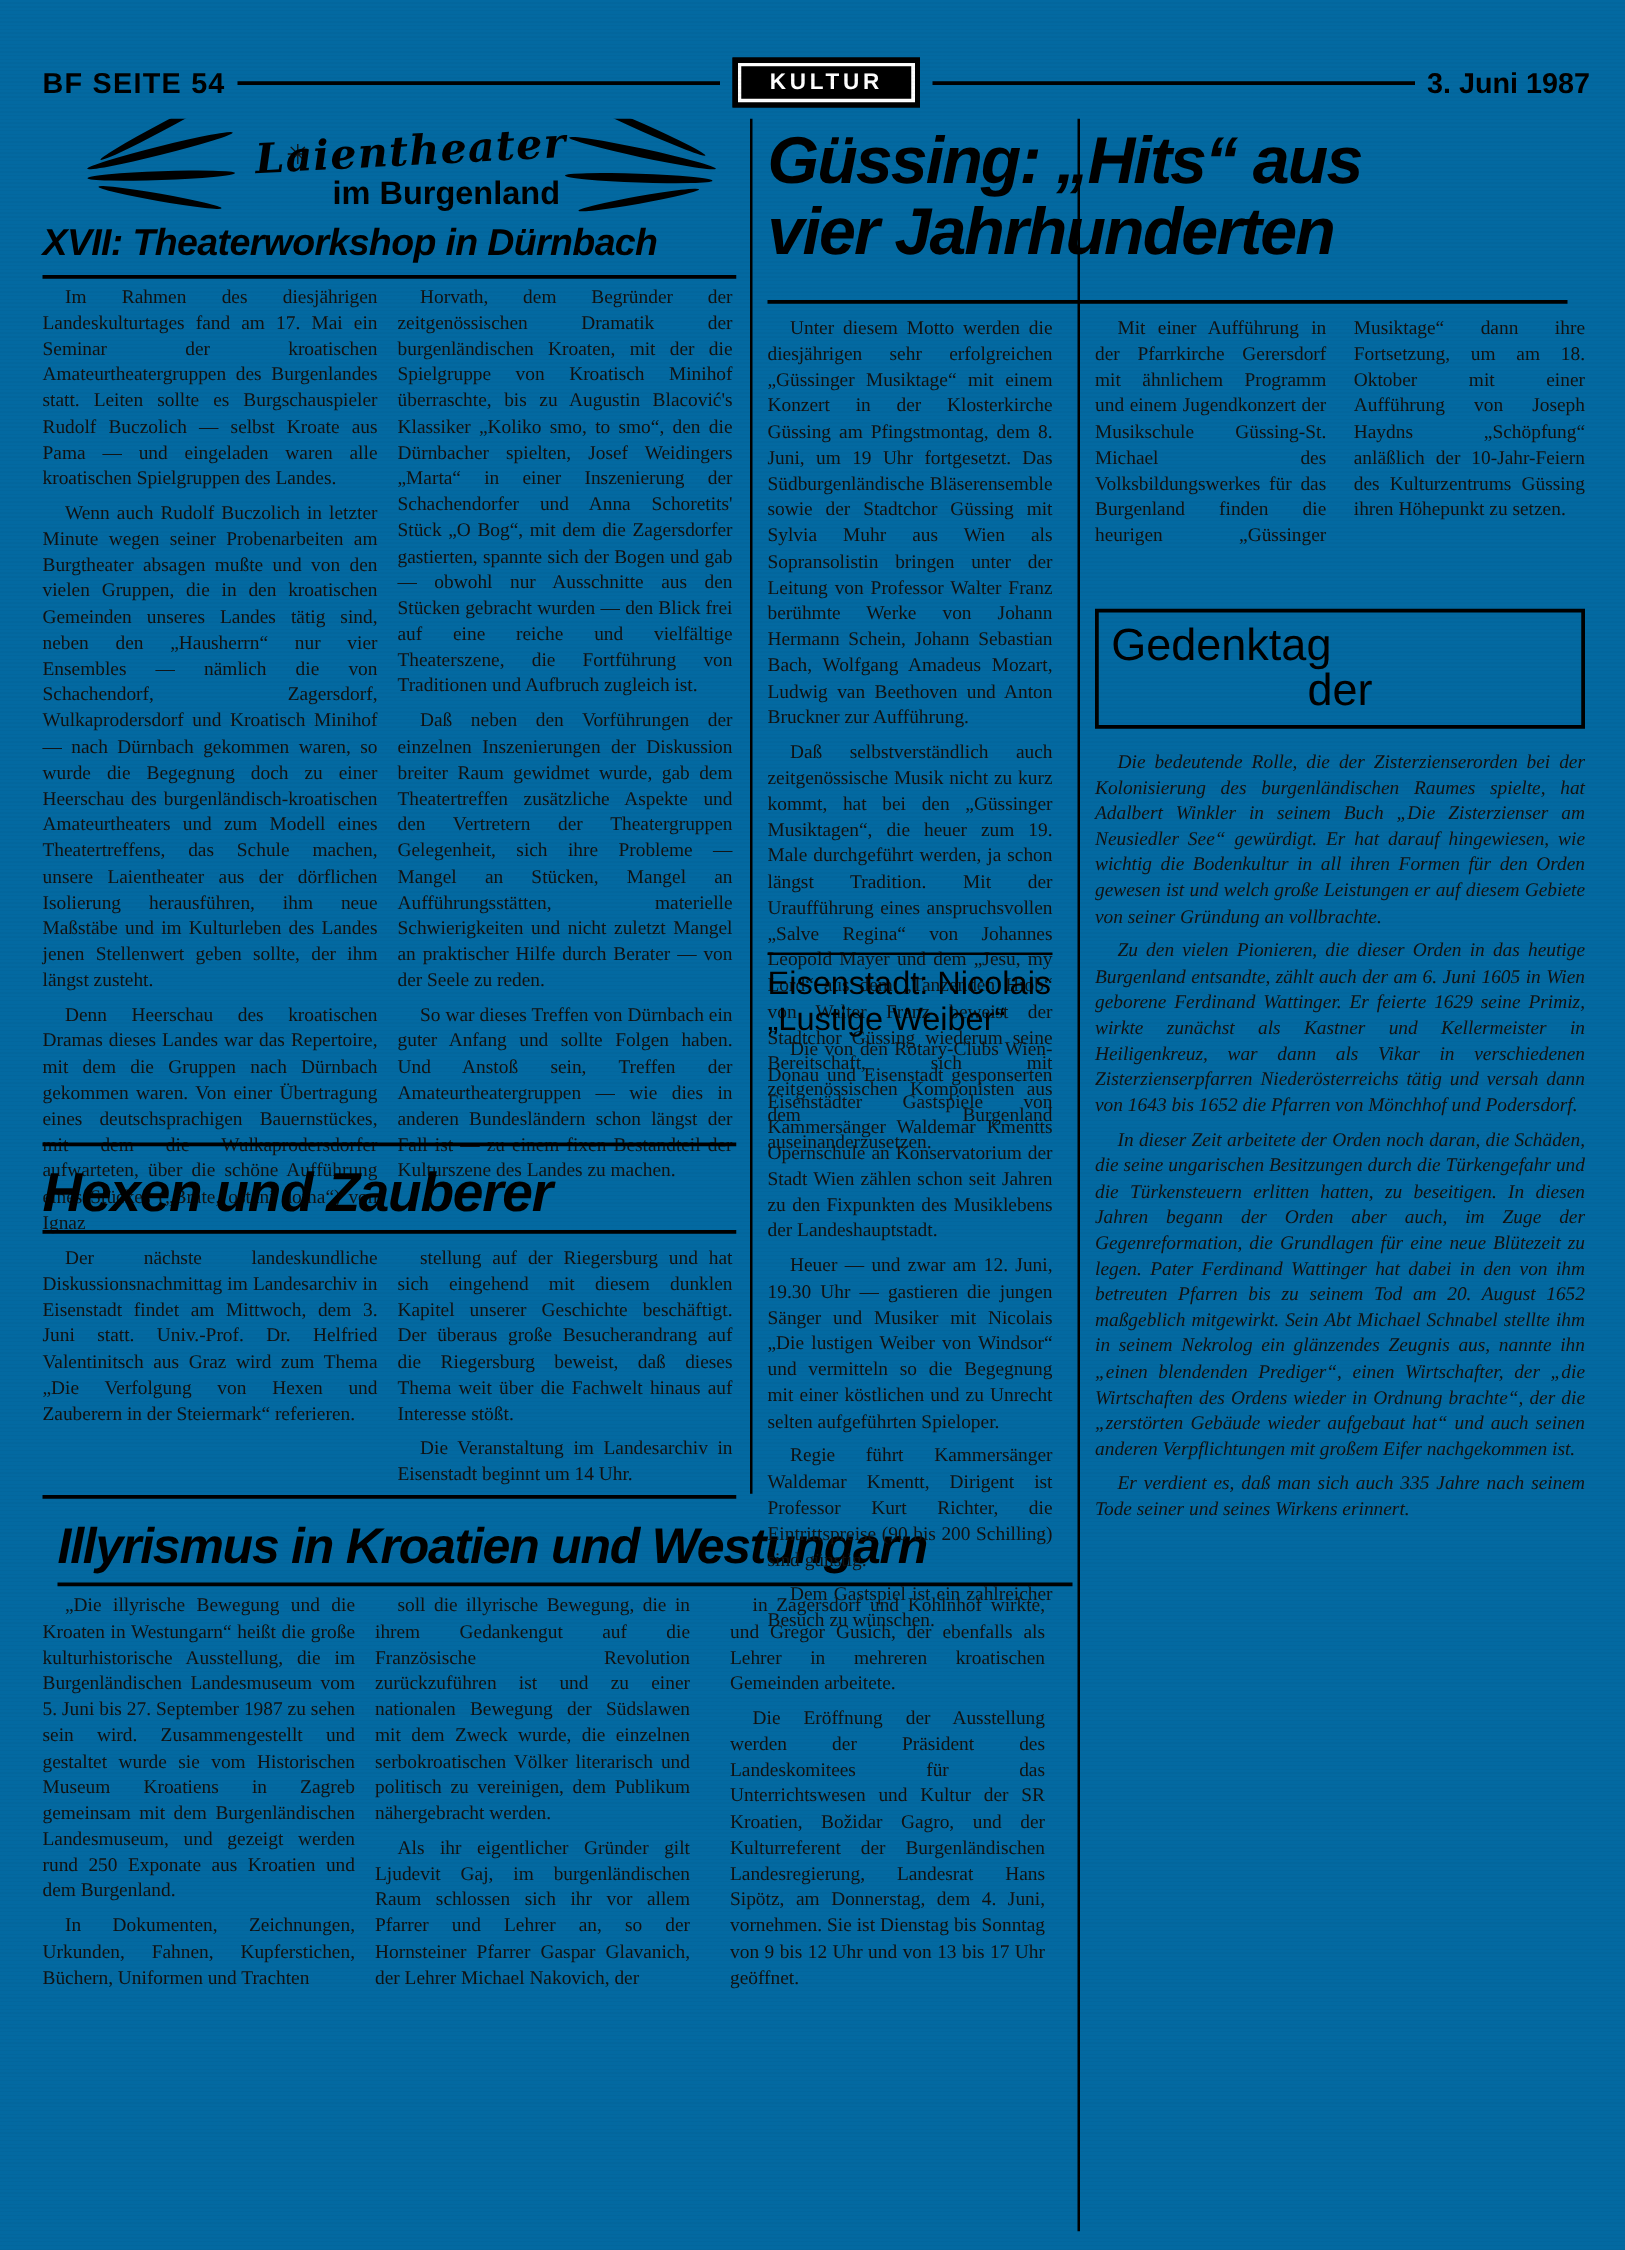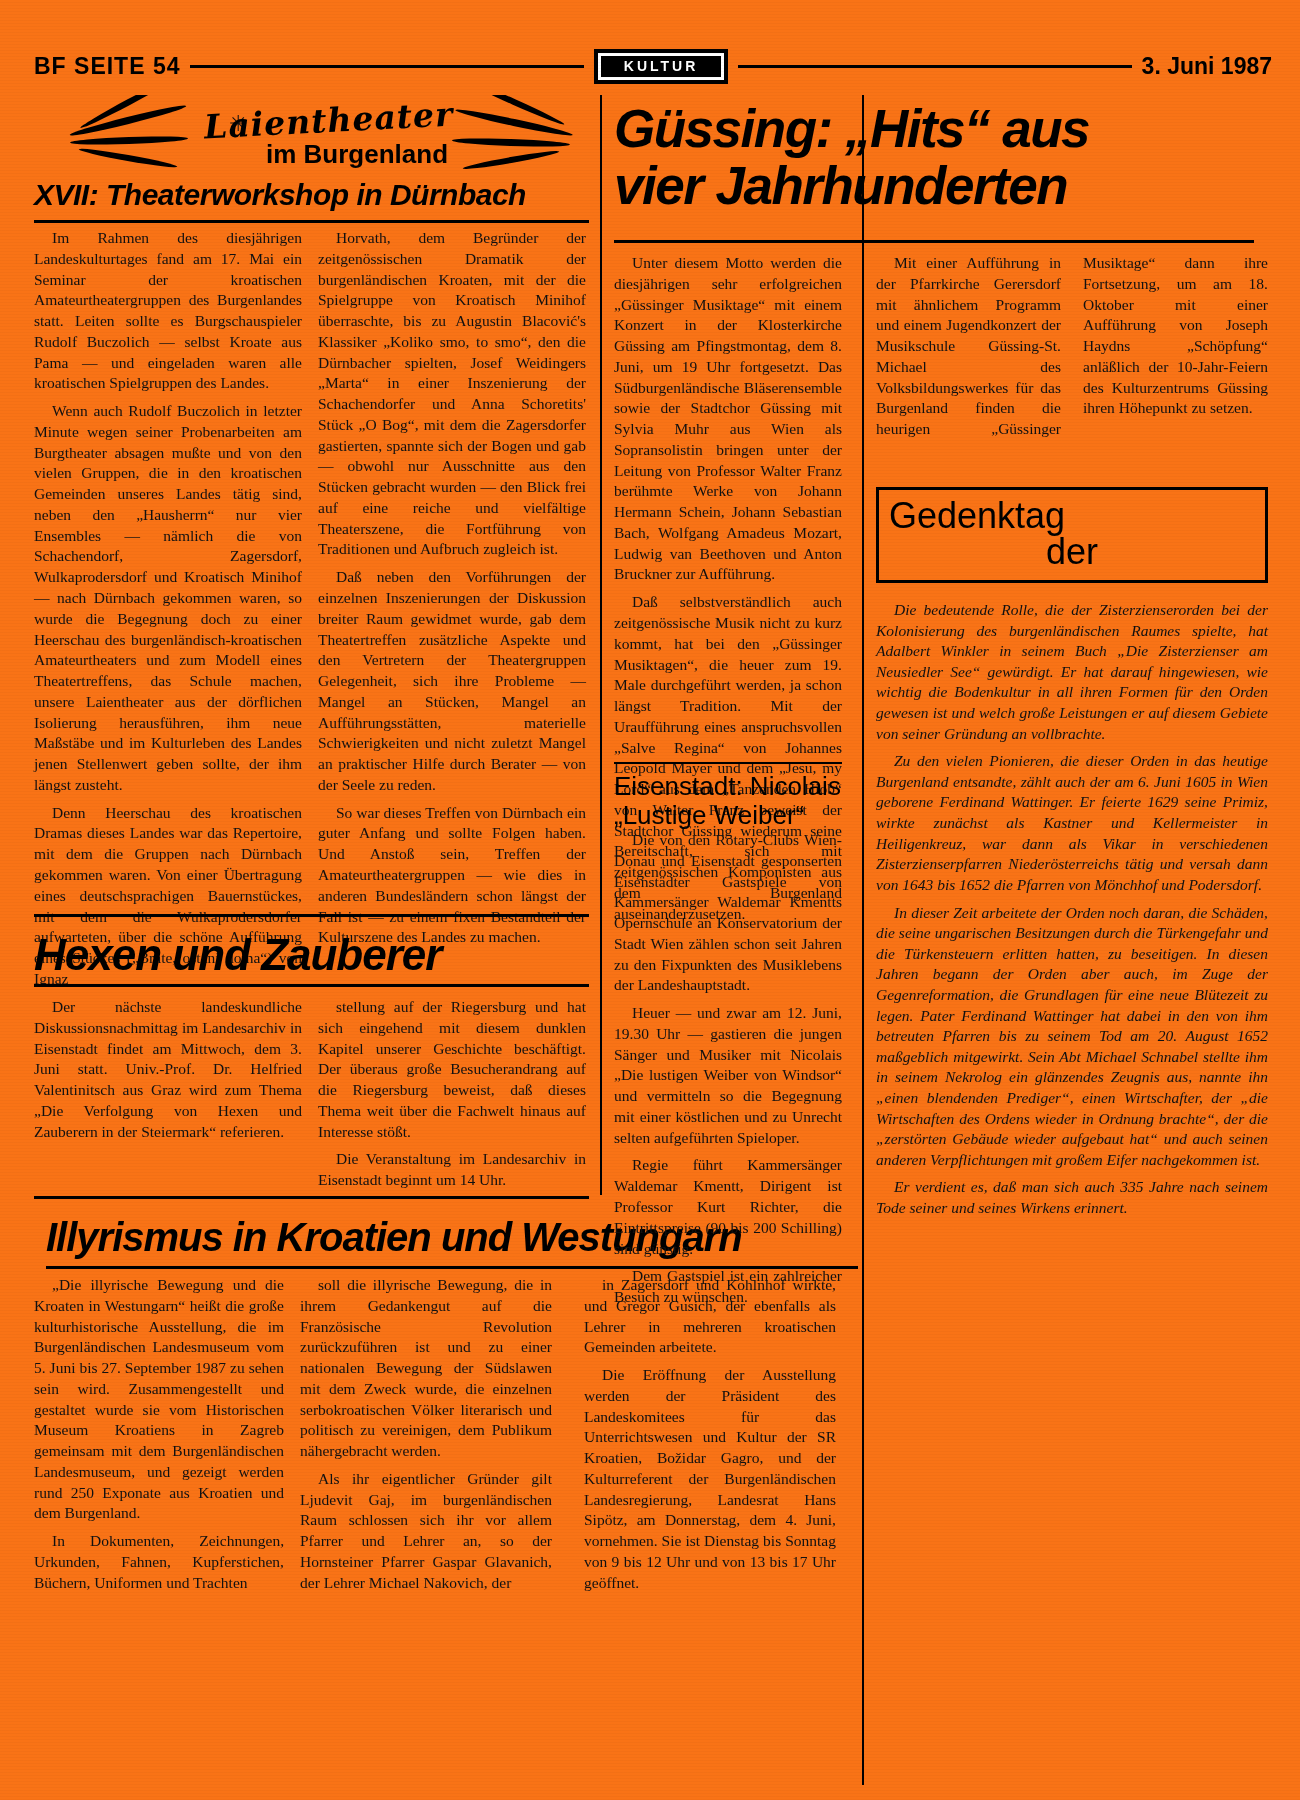--- a/index.html
+++ b/index.html
@@ -13,21 +13,21 @@
     font-family: "Liberation Serif", serif;
     color: #111;
     position: relative;
     overflow: hidden;
   }
   .page {
     position: absolute;
     left: 0; top: 0;
     width: 1300px;
     height: 1800px;
-    background: #f97316;
+    background: #0369a1;
   }
   
   .masthead {
     position: absolute;
     left: 34px; top: 46px;
     width: 1238px;
     height: 40px;
     display: flex;
     align-items: center;
   }
@@ -43,21 +43,21 @@
     flex: 1;
     height: 3px;
     background: #000;
     margin: 0 10px;
   }
   .mast-center {
     background: #000;
     color: #fff;
     font-family: "Liberation Sans", sans-serif;
     font-weight: bold;
-    font-size: 14px;
+    font-size: 18px;
     letter-spacing: 3px;
     padding: 5px 26px 6px 26px;
     border: 4px solid #000;
     box-shadow: 0 0 0 3px #fff inset;
     white-space: nowrap;
   }
   .mast-right {
     font-family: "Liberation Sans", sans-serif;
     font-weight: bold;
     font-size: 23px;

